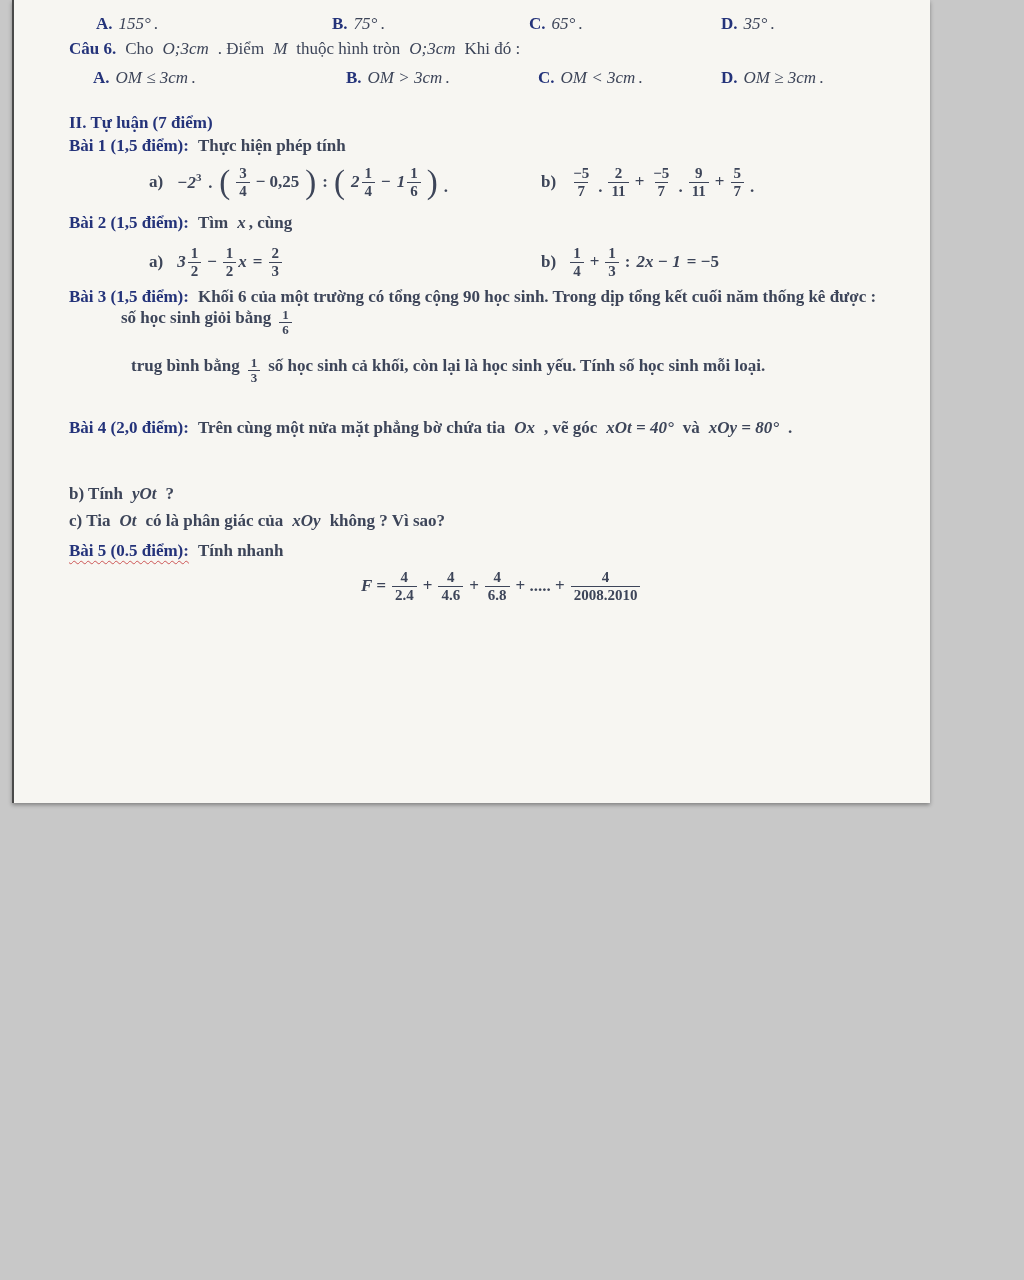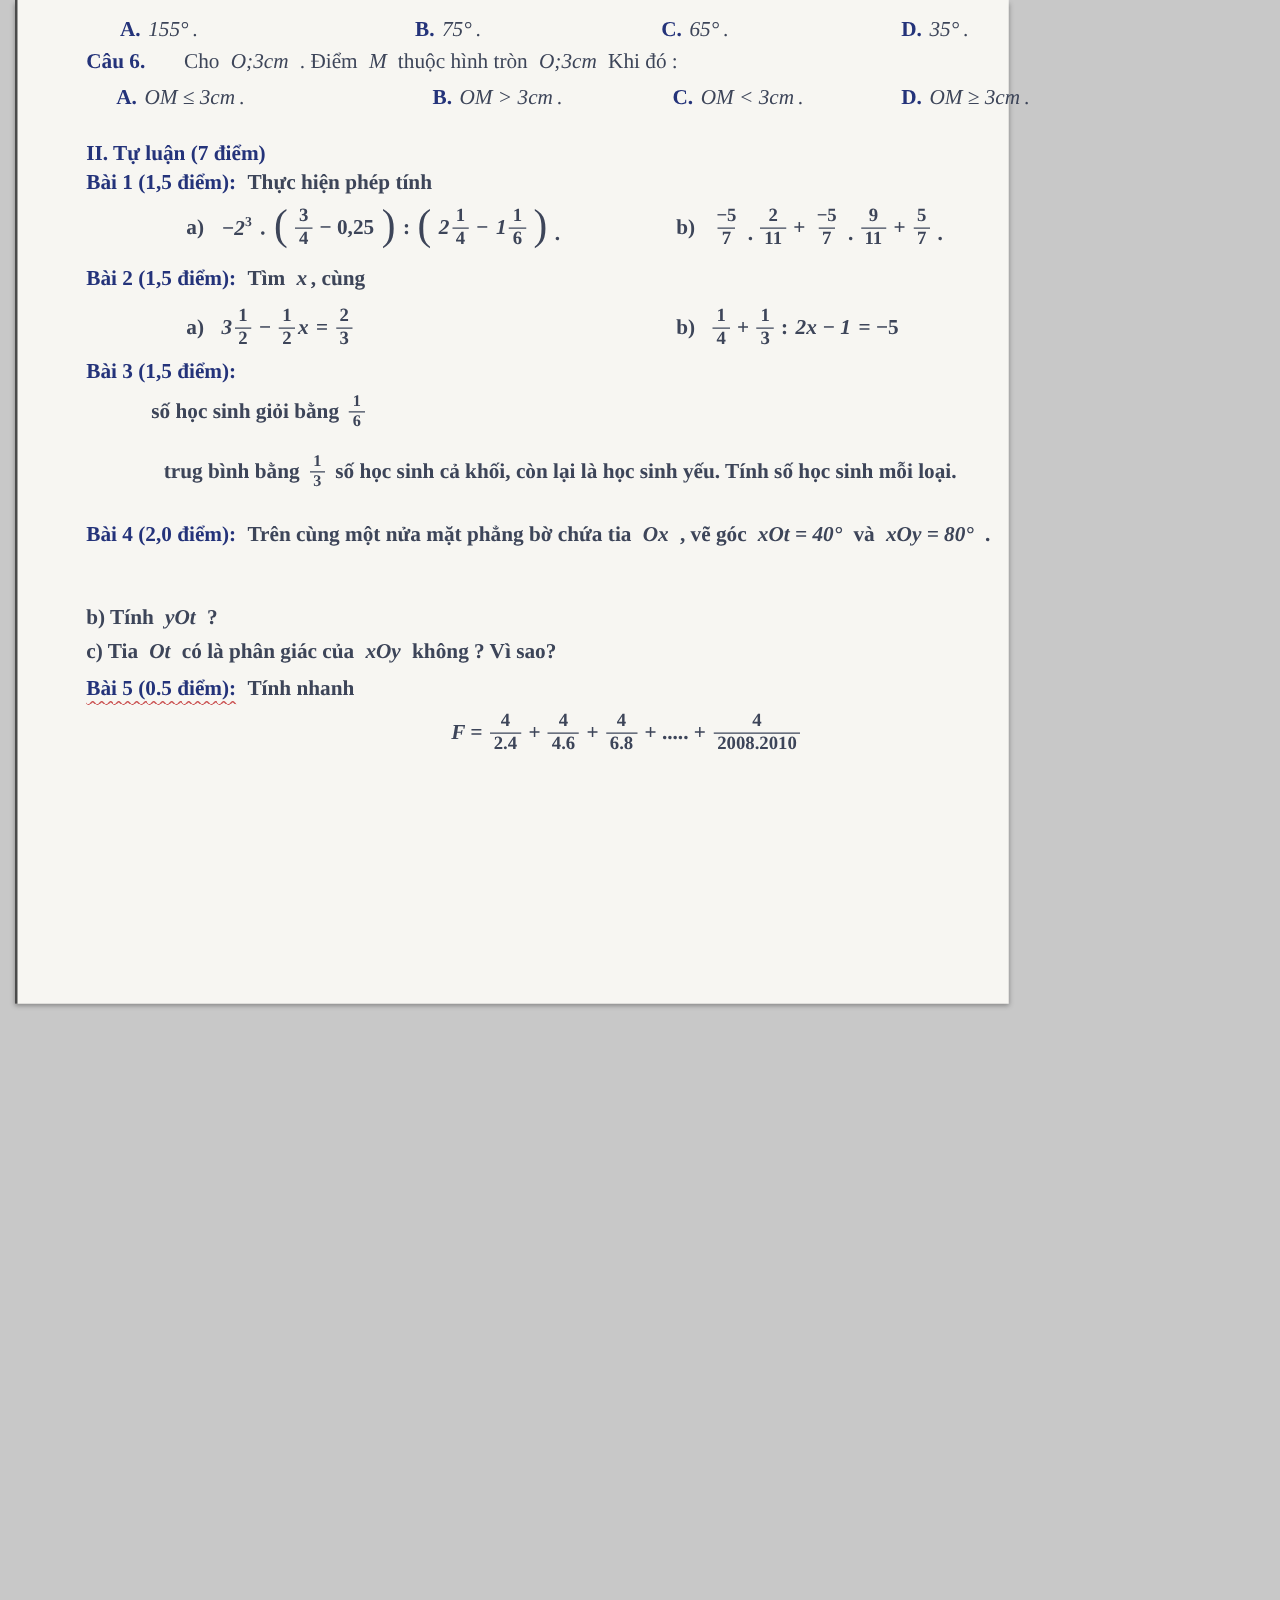--- a/index.html
+++ b/index.html
@@ -5,35 +5,35 @@
   *{margin:0;padding:0;box-sizing:border-box}
   html,body{width:1024px;height:1280px}
   body{
     background:var(--page_bg,#c8c8c8);
     font-family:"Liberation Serif",serif;
     color:var(--ink,#3d4559);
     font-size:17px;
     position:relative;overflow:hidden;
   }
   .paper{
-    position:absolute;left:12px;top:0;width:795px;height:803px;
+    position:absolute;left:12px;top:0;width:918px;height:803px;
     background:var(--paper,#f7f6f2);
     border-left:2px solid var(--edge,#4a4a4a);
     box-shadow:0 2px 4px rgba(0,0,0,.35);
     font-family:Liberation Serif, serif;
   }
   .row{position:absolute;left:0;white-space:nowrap}
   .b{font-weight:bold;color:var(--head,#24337a)}
   .m{font-style:italic}
   .heavy{font-weight:bold}
   .opt{position:absolute;top:0}
   .opt .m{margin-left:6px}
   .opt .tail{margin-left:3px}
   .line{display:flex;align-items:baseline;gap:9px}
-  .cline{display:flex;align-items:center;gap:8px}
+  .cline{display:flex;gap:8px}
   .mgroup{position:absolute;top:0;height:100%;display:flex;align-items:center;gap:6px}
   .frac{display:inline-flex;flex-direction:column;align-items:center;line-height:1.1;font-size:15px;text-align:center}
   .frac span{padding:0 3px;display:block}
   .frac .den{border-top:1.4px solid currentColor}
   .frac.sm{font-size:13px}
   .bp{font-size:33px;font-weight:normal;line-height:.9;transform:scaleY(1.05)}
   .pow{display:inline-block}
   .pow sup{font-size:11px;vertical-align:super}
   .mix{display:inline-flex;align-items:center;gap:2px}
   .klabel{margin-right:8px}
@@ -64,21 +64,21 @@
     </span>
     <span class="opt" style="left:515px">
       <span class="b">C.</span><span class="m">65°</span><span class="tail">.</span>
     </span>
     <span class="opt" style="left:707px">
       <span class="b">D.</span><span class="m">35°</span><span class="tail">.</span>
     </span>
   </div>
 
   <div class="row line" style="top:39px;left:55px">
-    <span class="b" style="margin-right:22px">Câu 6.</span>
+    <span class="b" style="">Câu 6.</span>
     <span>Cho</span>
     <span class="m">O;3cm</span>
     <span>. Điểm</span>
     <span class="m">M</span>
     <span>thuộc hình tròn</span>
     <span class="m">O;3cm</span>
     <span>Khi đó :</span>
   </div>
 
   <div class="row" style="top:68px;height:22px">
@@ -208,20 +208,21 @@
           <span class="den">3</span>
         </span>
       <span>:</span>
       <span class="m">2x − 1</span>
       <span>= −5</span>
     </div>
   </div>
 
   <div class="row line heavy" style="top:287px;left:55px">
     <span class="b">Bài 3 (1,5 điểm):</span>
+    <span>Khối 6 của một trường có tổng cộng 90 học sinh. Trong dịp tổng kết cuối năm thống kê được :</span>
   </div>
   <div class="row cline heavy" style="top:308px;left:107px;height:42px">
     <span>số học sinh giỏi bằng</span>
     <span class="frac sm">
         <span class="num">1</span>
         <span class="den">6</span>
       </span>
   </div>
   <div class="row cline heavy" style="top:356px;left:117px;height:42px">
     <span>trug bình bằng</span>

